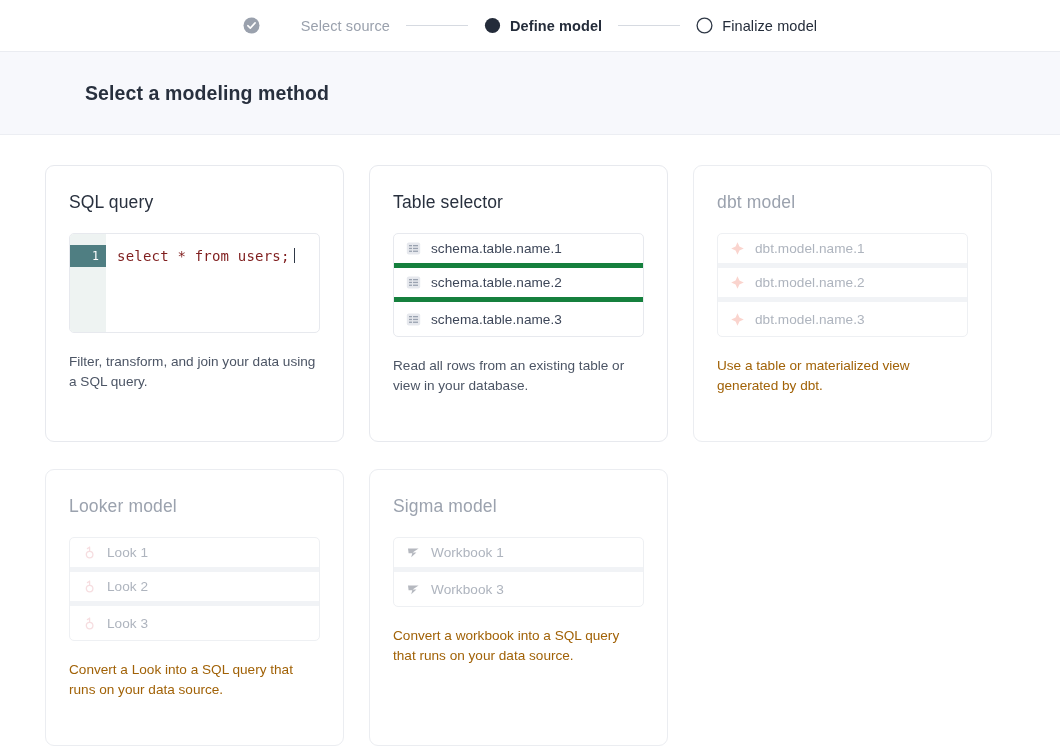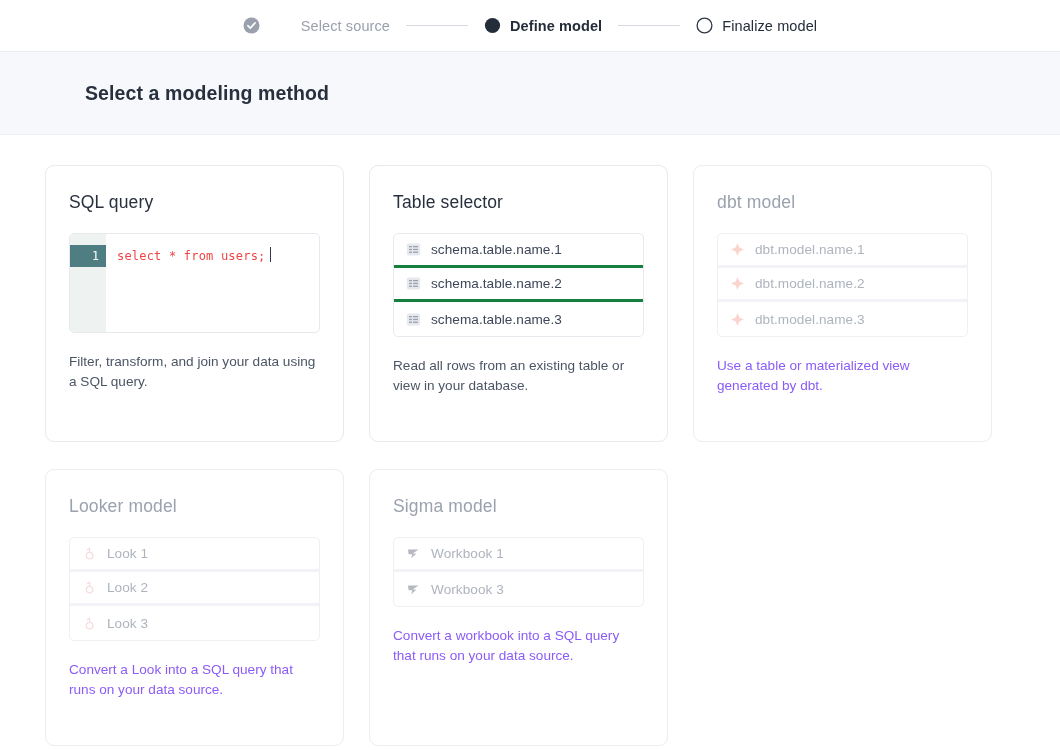--- a/index.html
+++ b/index.html
@@ -78,21 +78,21 @@
     letter-spacing: 0.15px;
     margin-bottom: 20px;
   }
   .card.disabled .card-title { color: #9ba2ae; }
   .card-desc {
     font-size: 13.6px;
     line-height: 20px;
     color: #4c5565;
     margin-top: 19px;
   }
-  .card.disabled .card-desc { color: #8b5cf6; }
+  .card.disabled .card-desc { color: #a16207; }
 
   
   .sql-editor {
     border: 1px solid #e7e9ee;
     border-radius: 5px;
     height: 100px;
     display: flex;
     overflow: hidden;
     background: #ffffff;
   }
@@ -115,22 +115,22 @@
   .code-area {
     flex: 1;
     padding: 11px 0 0 11px;
     display: flex;
     align-items: flex-start;
   }
   .code-line {
     height: 22px;
     line-height: 22px;
     font-family: "DejaVu Sans Mono", monospace;
-    font-size: 12px;
-    color: #ef4444;
+    font-size: 14px;
+    color: #7f1d1d;
     letter-spacing: 0.2px;
     white-space: pre;
   }
   .caret {
     display: inline-block;
     width: 1.5px;
     height: 15px;
     background: #2f3846;
     vertical-align: -2px;
     margin-left: 4px;
@@ -141,21 +141,21 @@
     border: 1px solid #e7e9ee;
     border-radius: 5px;
     overflow: hidden;
   }
   .item-row {
     height: 34px;
     display: flex;
     align-items: center;
     gap: 10px;
     padding: 0 12px;
-    border-bottom: 3px solid #15803d;
+    border-bottom: 5px solid #15803d;
     font-size: 13.6px;
     color: #3d4658;
     letter-spacing: 0.05px;
   }
   .item-row:last-child { border-bottom: none; }
   .row-icon { width: 15px; height: 15px; flex: 0 0 15px; display: block; }
   .disabled .item-list { border-color: #eef0f3; }
   .disabled .item-row { color: #aeb4be; border-bottom-color: #f1f3f6; }
   .disabled .row-icon { opacity: 0.45; }
   .card.faded-icons .row-icon { opacity: 0.35; }

